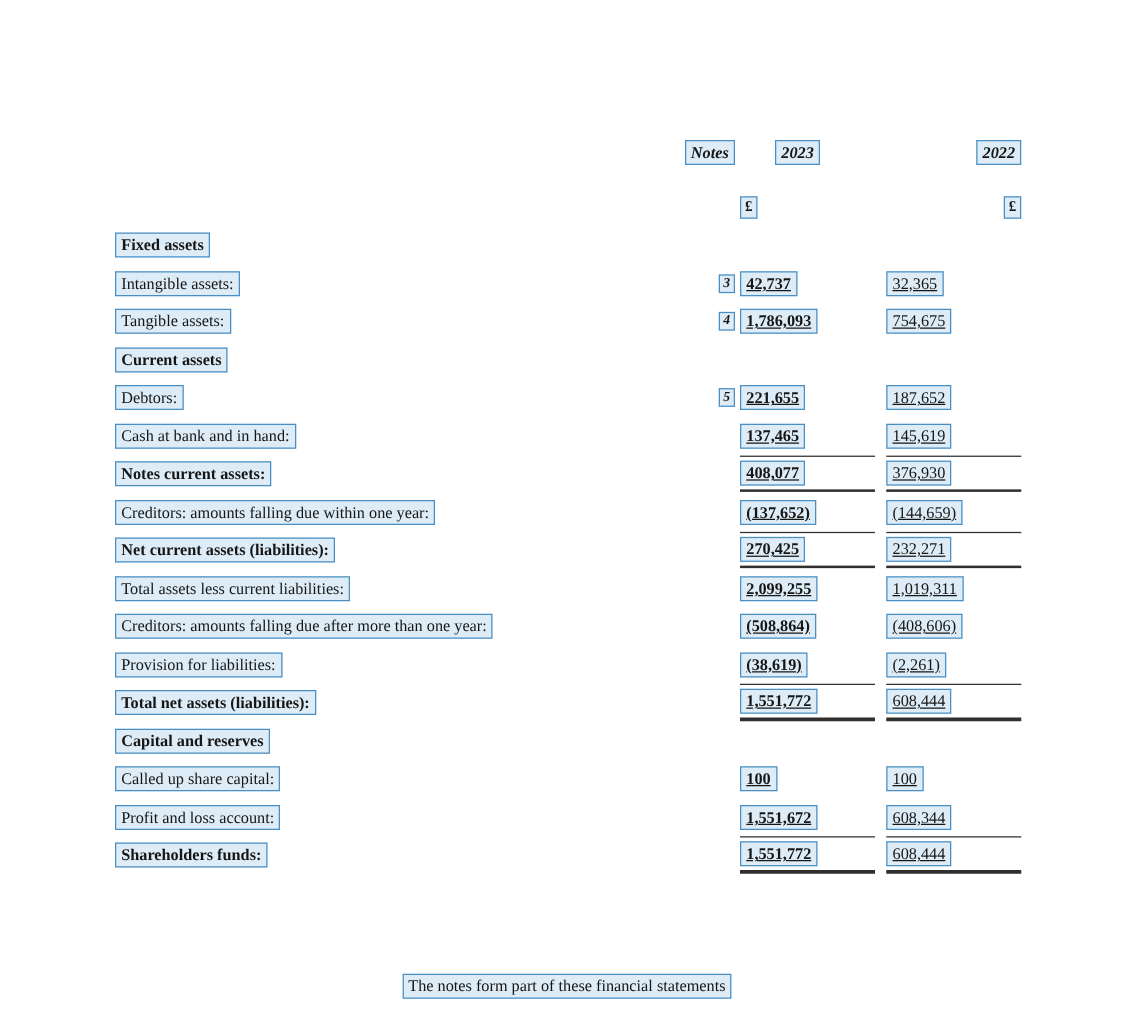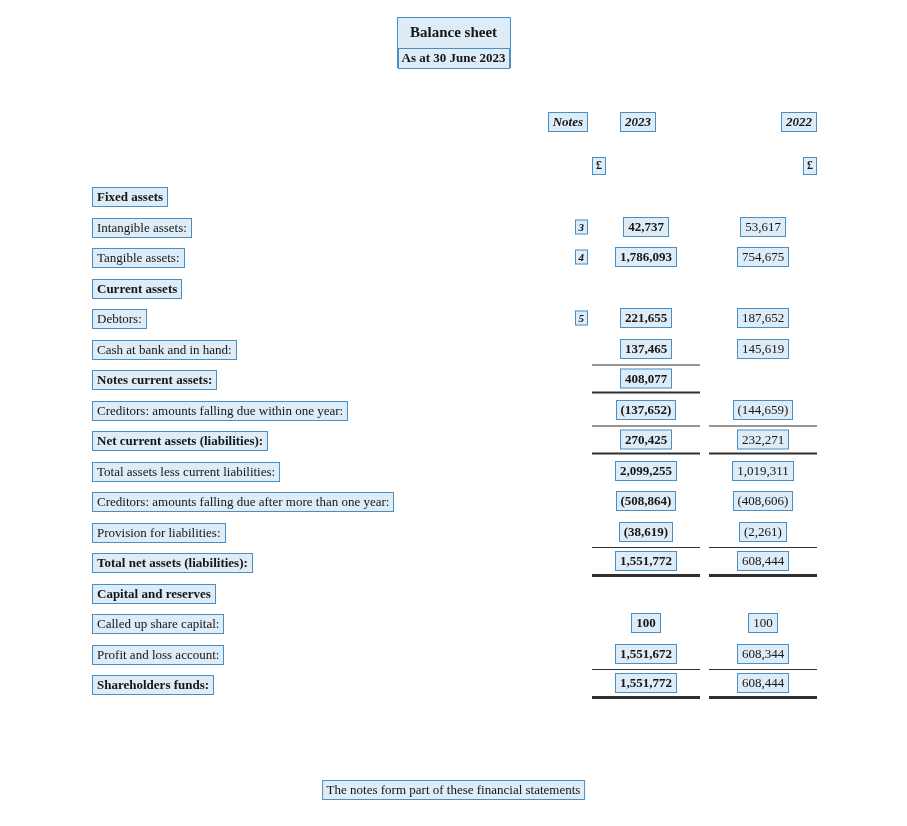--- a/index.html
+++ b/index.html
@@ -46,41 +46,35 @@
 
   
   .rows{position:absolute;top:181px;left:0;width:907px;}
   .row{position:relative;height:30.5px;}
   .lbl-wrap{position:absolute;left:92px;top:50%;transform:translateY(-50%);}
   .lbl-bold .box{font-weight:bold;}
   .note-wrap{position:absolute;left:550px;width:38px;top:50%;transform:translateY(-50%);
              display:flex;justify-content:flex-end;}
   .note-box{font-size:11px;line-height:12px;padding:0 3px 1px 3px;font-weight:bold;font-style:italic;}
   .val-wrap{position:absolute;top:50%;transform:translateY(-50%);
-            display:flex;justify-content:center;box-sizing:border-box;}
+            display:flex;justify-content:flex-start;box-sizing:border-box;text-decoration:underline;}
   .v23{left:592px;width:108px;}
   .v22{left:709px;width:108px;}
   .v23 .box{font-weight:bold;}
   .ruled{border-top:1.5px solid var(--rule);border-bottom:2px solid var(--rule);padding:3px 0;}
   .grand{border-top:1.5px solid var(--rule);border-bottom:3px solid var(--rule);padding:3px 0;}
 
   
   .footer-wrap{position:absolute;top:780px;left:50%;transform:translateX(-50%);}
 </style>
 </head>
 <body>
 
 <div class="page">
 
-  <div class="title-wrap">
-    <div class="title-box">
-      <div class="title-main">Balance sheet</div>
-      <div class="title-sub">As at 30 June 2023</div>
-    </div>
-  </div>
 
   <div class="col-notes hdr-row">
     <span class="box hdr-box">Notes</span>
   </div>
   <div class="col-2023 hdr-row">
     <span class="box hdr-box">2023</span>
   </div>
   <div class="col-2022 hdr-row">
     <span class="box hdr-box">2022</span>
   </div>
@@ -98,21 +92,21 @@
       </div>
       <div class="row">
         <div class="lbl-wrap"><span class="box">Intangible assets:</span></div>
         <div class="note-wrap">
           <span class="box note-box">3</span>
         </div>
         <div class="val-wrap v23">
           <span class="box">42,737</span>
         </div>
         <div class="val-wrap v22">
-          <span class="box">53,617</span>
+          <span class="box">32,365</span>
         </div>
       </div>
       <div class="row">
         <div class="lbl-wrap"><span class="box">Tangible assets:</span></div>
         <div class="note-wrap">
           <span class="box note-box">4</span>
         </div>
         <div class="val-wrap v23">
           <span class="box">1,786,093</span>
         </div>
@@ -142,20 +136,23 @@
         </div>
         <div class="val-wrap v22">
           <span class="box">145,619</span>
         </div>
       </div>
       <div class="row">
         <div class="lbl-wrap lbl-bold"><span class="box">Notes current assets:</span></div>
         <div class="val-wrap v23 ruled">
           <span class="box">408,077</span>
         </div>
+        <div class="val-wrap v22 ruled">
+          <span class="box">376,930</span>
+        </div>
       </div>
       <div class="row">
         <div class="lbl-wrap"><span class="box">Creditors: amounts falling due within one year:</span></div>
         <div class="val-wrap v23">
           <span class="box">(137,652)</span>
         </div>
         <div class="val-wrap v22">
           <span class="box">(144,659)</span>
         </div>
       </div>

